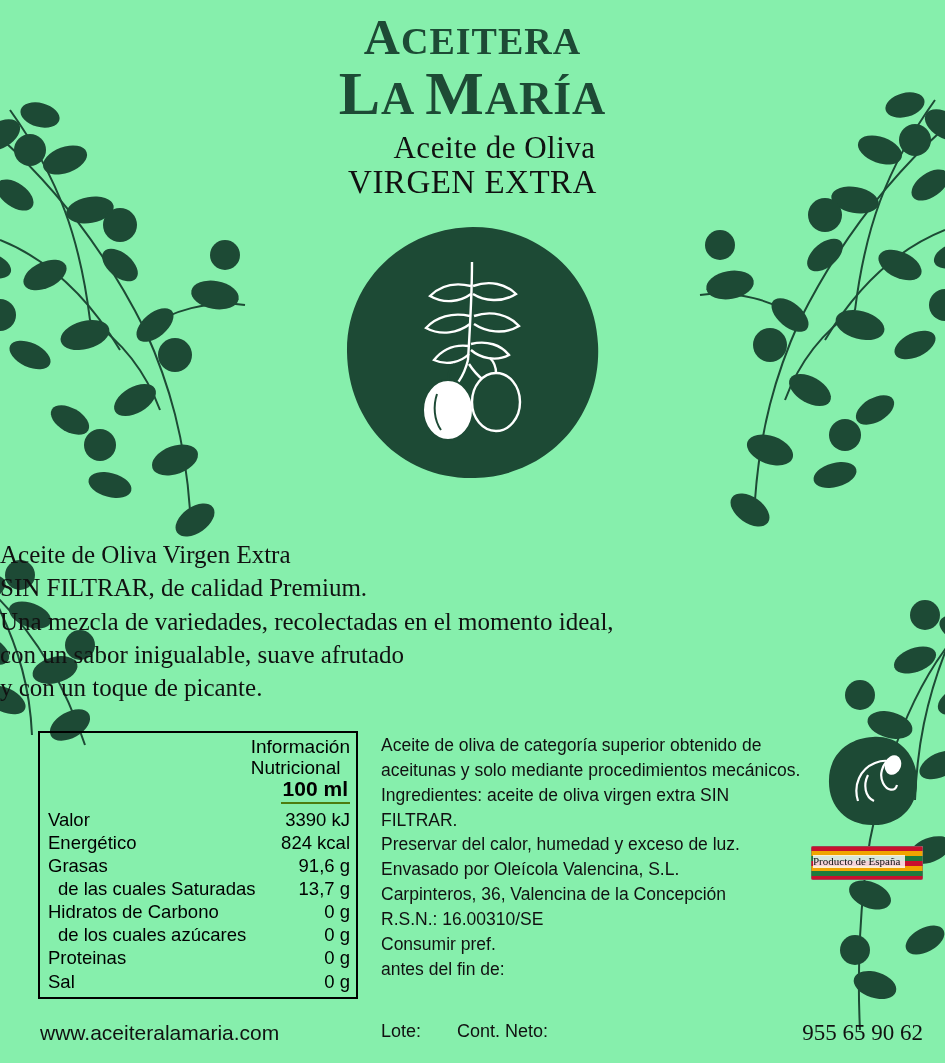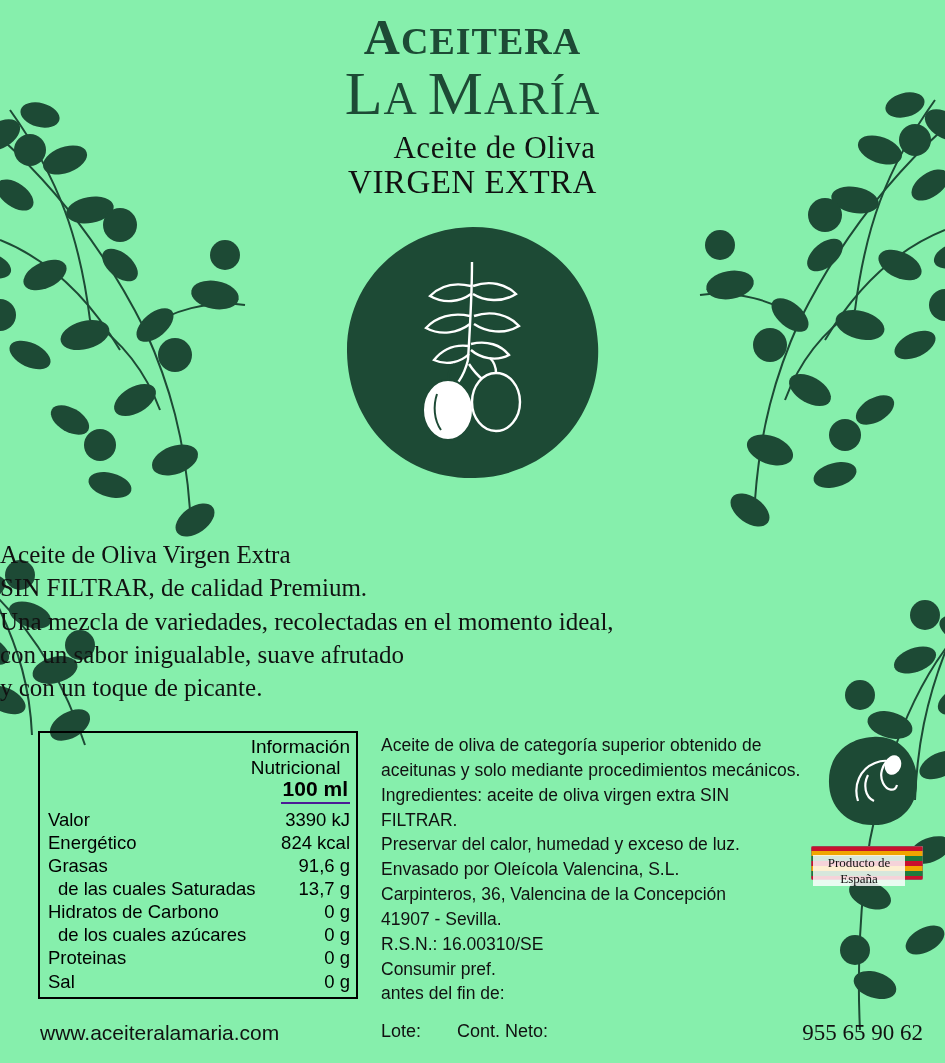--- a/index.html
+++ b/index.html
@@ -50,21 +50,21 @@
     font-weight: bold;
     letter-spacing: 1px;
     line-height: 0.95;
   }
   .brand-line1 .big { font-size: 50px; }
   .brand-line1 .small { font-size: 38px; }
 
   .brand-line2 {
     font-family: "Liberation Serif", serif;
     color: #1d4a35;
-    font-weight: normal;
+    font-weight: bold;
     line-height: 0.95;
     margin-top: 2px;
     letter-spacing: 1px;
   }
   .brand-line2 .big { font-size: 62px; }
   .brand-line2 .small { font-size: 46px; }
 
   .subtitle1 {
     font-size: 31px;
     color: #111;
@@ -118,21 +118,21 @@
     display: flex;
     justify-content: space-between;
     align-items: flex-end;
     line-height: 1.08;
     flex-direction: column;
   }
   .nut-head .title { font-size: 19px; }
   .nut-head .per {
     font-size: 21px;
     font-weight: bold;
-    border-bottom: 2px solid #4c1d95;
+    border-bottom: 2px solid #4d7c0f;
     padding: 0 2px 1px 2px;
     margin-bottom: 1px;
   }
   .nut-rows { margin-top: 3px; }
   .nut-row {
     display: flex;
     justify-content: space-between;
     line-height: 1.25;
     font-size: 18.5px;
   }
@@ -195,23 +195,22 @@
     position: absolute;
     inset: 0;
     border-radius: 2px;
     overflow: hidden;
   }
   .seal-spain .label {
     position: absolute;
     left: 2px;
     top: 9px;
     right: 18px;
-    text-align: center;
     font-family: "Liberation Serif", serif;
-    font-size: 13px;
+    font-size: 11px;
     color: #111;
     background: rgba(255,255,255,0.82);
     line-height: 1.2;
   }
 </style>
 </head>
 <body>
 
 <div class="label-root">
 
@@ -430,21 +429,20 @@
     </div>
   </div>
 
   <div class="info-col">
     <p>Aceite de oliva de categoría superior obtenido de</p>
     <p>aceitunas y solo mediante procedimientos mecánicos.</p>
     <p>Ingredientes: aceite de oliva virgen extra SIN FILTRAR.</p>
     <p>Preservar del calor, humedad y exceso de luz.</p>
     <p>Envasado por Oleícola Valencina, S.L.</p>
     <p>Carpinteros, 36, Valencina de la Concepción</p>
-    <p>41907 - Sevilla.</p>
     <p>R.S.N.: 16.00310/SE</p>
     <p>Consumir pref.</p>
     <p>antes del fin de:</p>
   </div>
 
   <div class="seal-olive">
     <svg width="92" height="92" viewBox="0 0 92 92">
       <path d="M46 2 C 72 0, 90 20, 90 46 C 91 74, 70 91, 45 90 C 19 90, 1 71, 2 45 C 2 20, 21 3, 46 2 Z" fill="#1d4a35"></path>
       <g stroke="#ffffff" stroke-width="2.2" fill="none">
         <path d="M31 66 C 26 50, 33 34, 48 28 C 60 23, 70 27, 72 34"></path>

